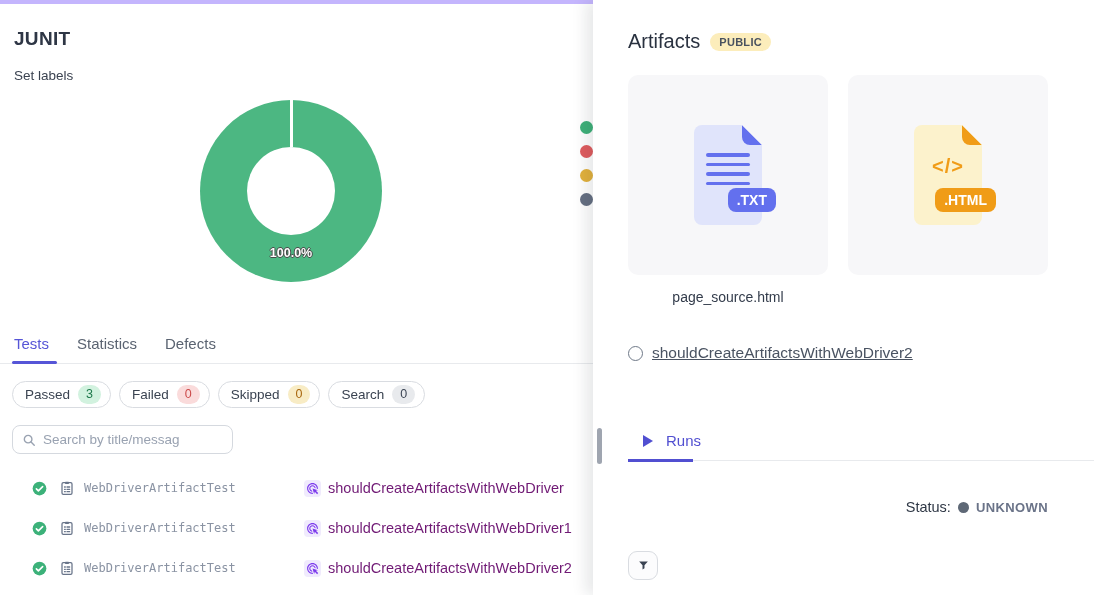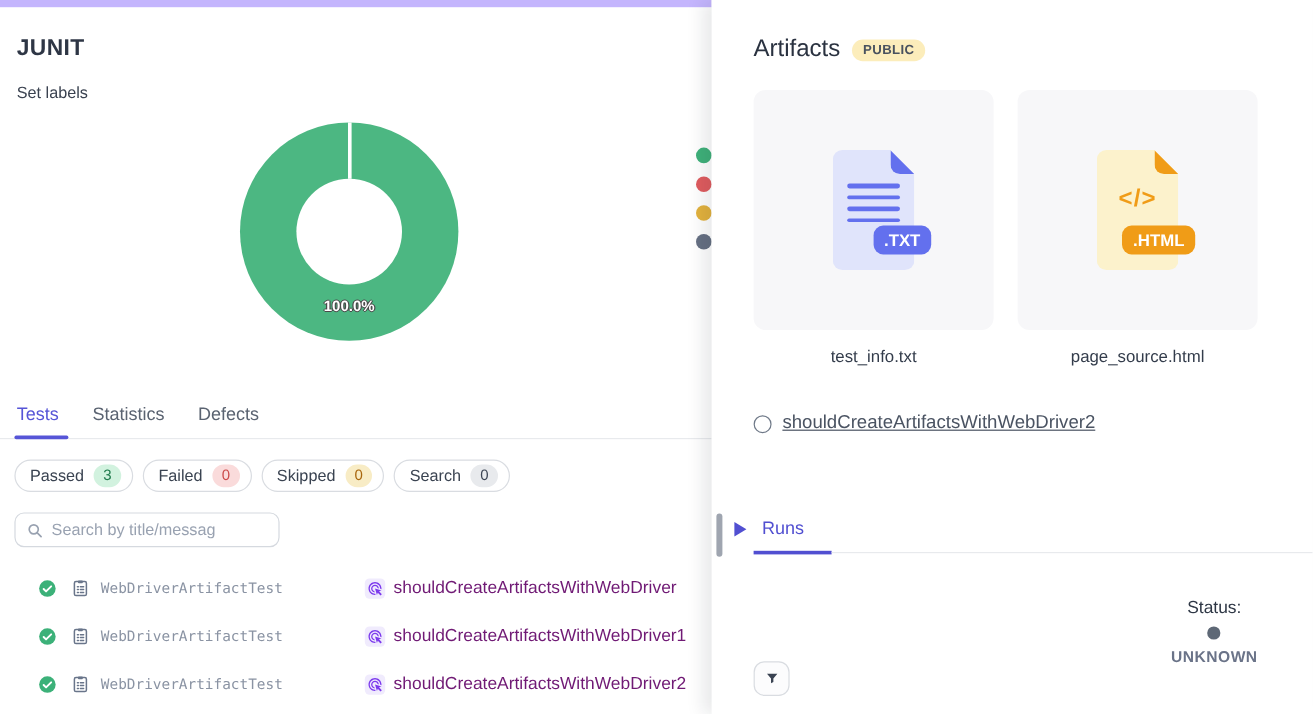--- a/index.html
+++ b/index.html
@@ -1,21 +1,21 @@
 <!DOCTYPE html>
 <html><head>
 <meta charset="utf-8">
 <style>
   * { margin:0; padding:0; box-sizing:border-box; }
   html,body { background:#fff; }
   body { font-family:"Liberation Sans", sans-serif; }
   .app { position:relative; width:1094px; height:595px; background:#fff; overflow:hidden; }
 
   
-  .left { position:absolute; left:0; top:0; width:593px; height:595px; border-top:6px solid #c4b5fd; background:#fff; }
+  .left { position:absolute; left:0; top:0; width:593px; height:595px; border-top:4px solid #c4b5fd; background:#fff; }
   .suite-title { position:absolute; left:14px; top:24px; font-size:19px; font-weight:700; color:#2E3645; letter-spacing:.3px; }
   .set-labels { position:absolute; left:14px; top:64px; font-size:13.5px; font-weight:500; color:#3A4250; cursor:pointer; }
 
   
   .donut { position:absolute; left:200px; top:96px; width:182px; height:182px; border-radius:50%; background:#4CB782; }
   .donut::after { content:""; position:absolute; left:47px; top:47px; width:88px; height:88px; border-radius:50%; background:#fff; }
   .donut-slit { position:absolute; left:89.5px; top:0; width:3px; height:47px; background:#fff; }
   .donut-label { position:absolute; left:0; top:146px; width:100%; text-align:center; color:#fff; font-size:12.5px; font-weight:700;
       text-shadow:-1px 0 0 #4a4a4a, 1px 0 0 #4a4a4a, 0 -1px 0 #4a4a4a, 0 1px 0 #4a4a4a; z-index:2; }
 
@@ -72,27 +72,27 @@
   .code-glyph { position:absolute; left:0; top:30px; width:100%; text-align:center; color:#F09C17; font-weight:700; font-size:20px; letter-spacing:1px; }
   .ext-badge { position:absolute; bottom:13px; right:-14px; color:#fff; font-weight:700; font-size:14px; padding:4px 9px; border-radius:8px; }
   .ext-txt { background:#6370EE; } .ext-html { background:#F09C17; }
   .card-labels { position:absolute; left:35px; top:289px; display:flex; gap:20px; }
   .card-labels span { width:200px; text-align:center; font-size:14px; color:#333C4B; }
 
   .artifact-link-row { position:absolute; left:35px; top:344px; display:flex; align-items:center; gap:9px; }
   .circle-icon { width:15px; height:15px; border:1.5px solid #6F7988; border-radius:50%; }
   .test-link { font-size:15.5px; color:#4A5362; text-decoration:underline; cursor:pointer; }
 
-  .runs-row { position:absolute; left:19px; top:432px; display:flex; align-items:center; gap:13px; cursor:pointer; }
+  .runs-row { position:absolute; left:50px; top:432px; display:flex; align-items:center; gap:13px; cursor:pointer; }
   .play-icon { width:0; height:0; border-left:10px solid #514FD1; border-top:6px solid transparent; border-bottom:6px solid transparent; }
   .runs-label { font-size:15px; font-weight:500; color:#514FD1; }
   .runs-indicator { position:absolute; left:35px; top:459px; width:65px; height:2.5px; background:#514FD1; }
   .runs-divider { position:absolute; left:100px; top:460px; width:401px; height:1px; background:#E8EAED; }
 
-  .status-row { position:absolute; right:46px; top:499px; display:flex; align-items:center; gap:7px;flex-direction:column; }
+  .status-row { position:absolute; right:46px; top:499px; display:flex; align-items:center; gap:7px; }
   .status-label { font-size:14.5px; color:#2E3745; }
   .status-dot { width:11px; height:11px; border-radius:50%; background:#5E6876; }
   .status-value { font-size:13px; font-weight:700; color:#6A7388; letter-spacing:.4px; }
 
   .filter-btn { position:absolute; left:35px; top:551px; width:30px; height:29px; border:1px solid #D9DCE1; border-radius:9px; background:#FCFCFD; display:flex; align-items:center; justify-content:center; cursor:pointer; }
 
   .scroll-thumb { position:absolute; left:4px; top:428px; width:5px; height:36px; background:#9FA5B0; border-radius:3px; cursor:grab; }
 </style>
 </head>
 <body>
@@ -232,21 +232,20 @@
         <div class="file-icon-wrap" style="position:relative;">
           <div class="file-icon file-html">
             <div class="fold fold-html"></div>
             <div class="code-glyph">&lt;/&gt;</div>
           </div>
           <span class="ext-badge ext-html">.HTML</span>
         </div>
       </div>
     </div>
     <div class="card-labels">
-      <span>test_info.txt</span>
       <span>page_source.html</span>
     </div>
 
     <div class="artifact-link-row">
       <span class="circle-icon"></span>
       <a class="test-link">shouldCreateArtifactsWithWebDriver2</a>
     </div>
 
     <div class="runs-row">
       <span class="play-icon"></span>

